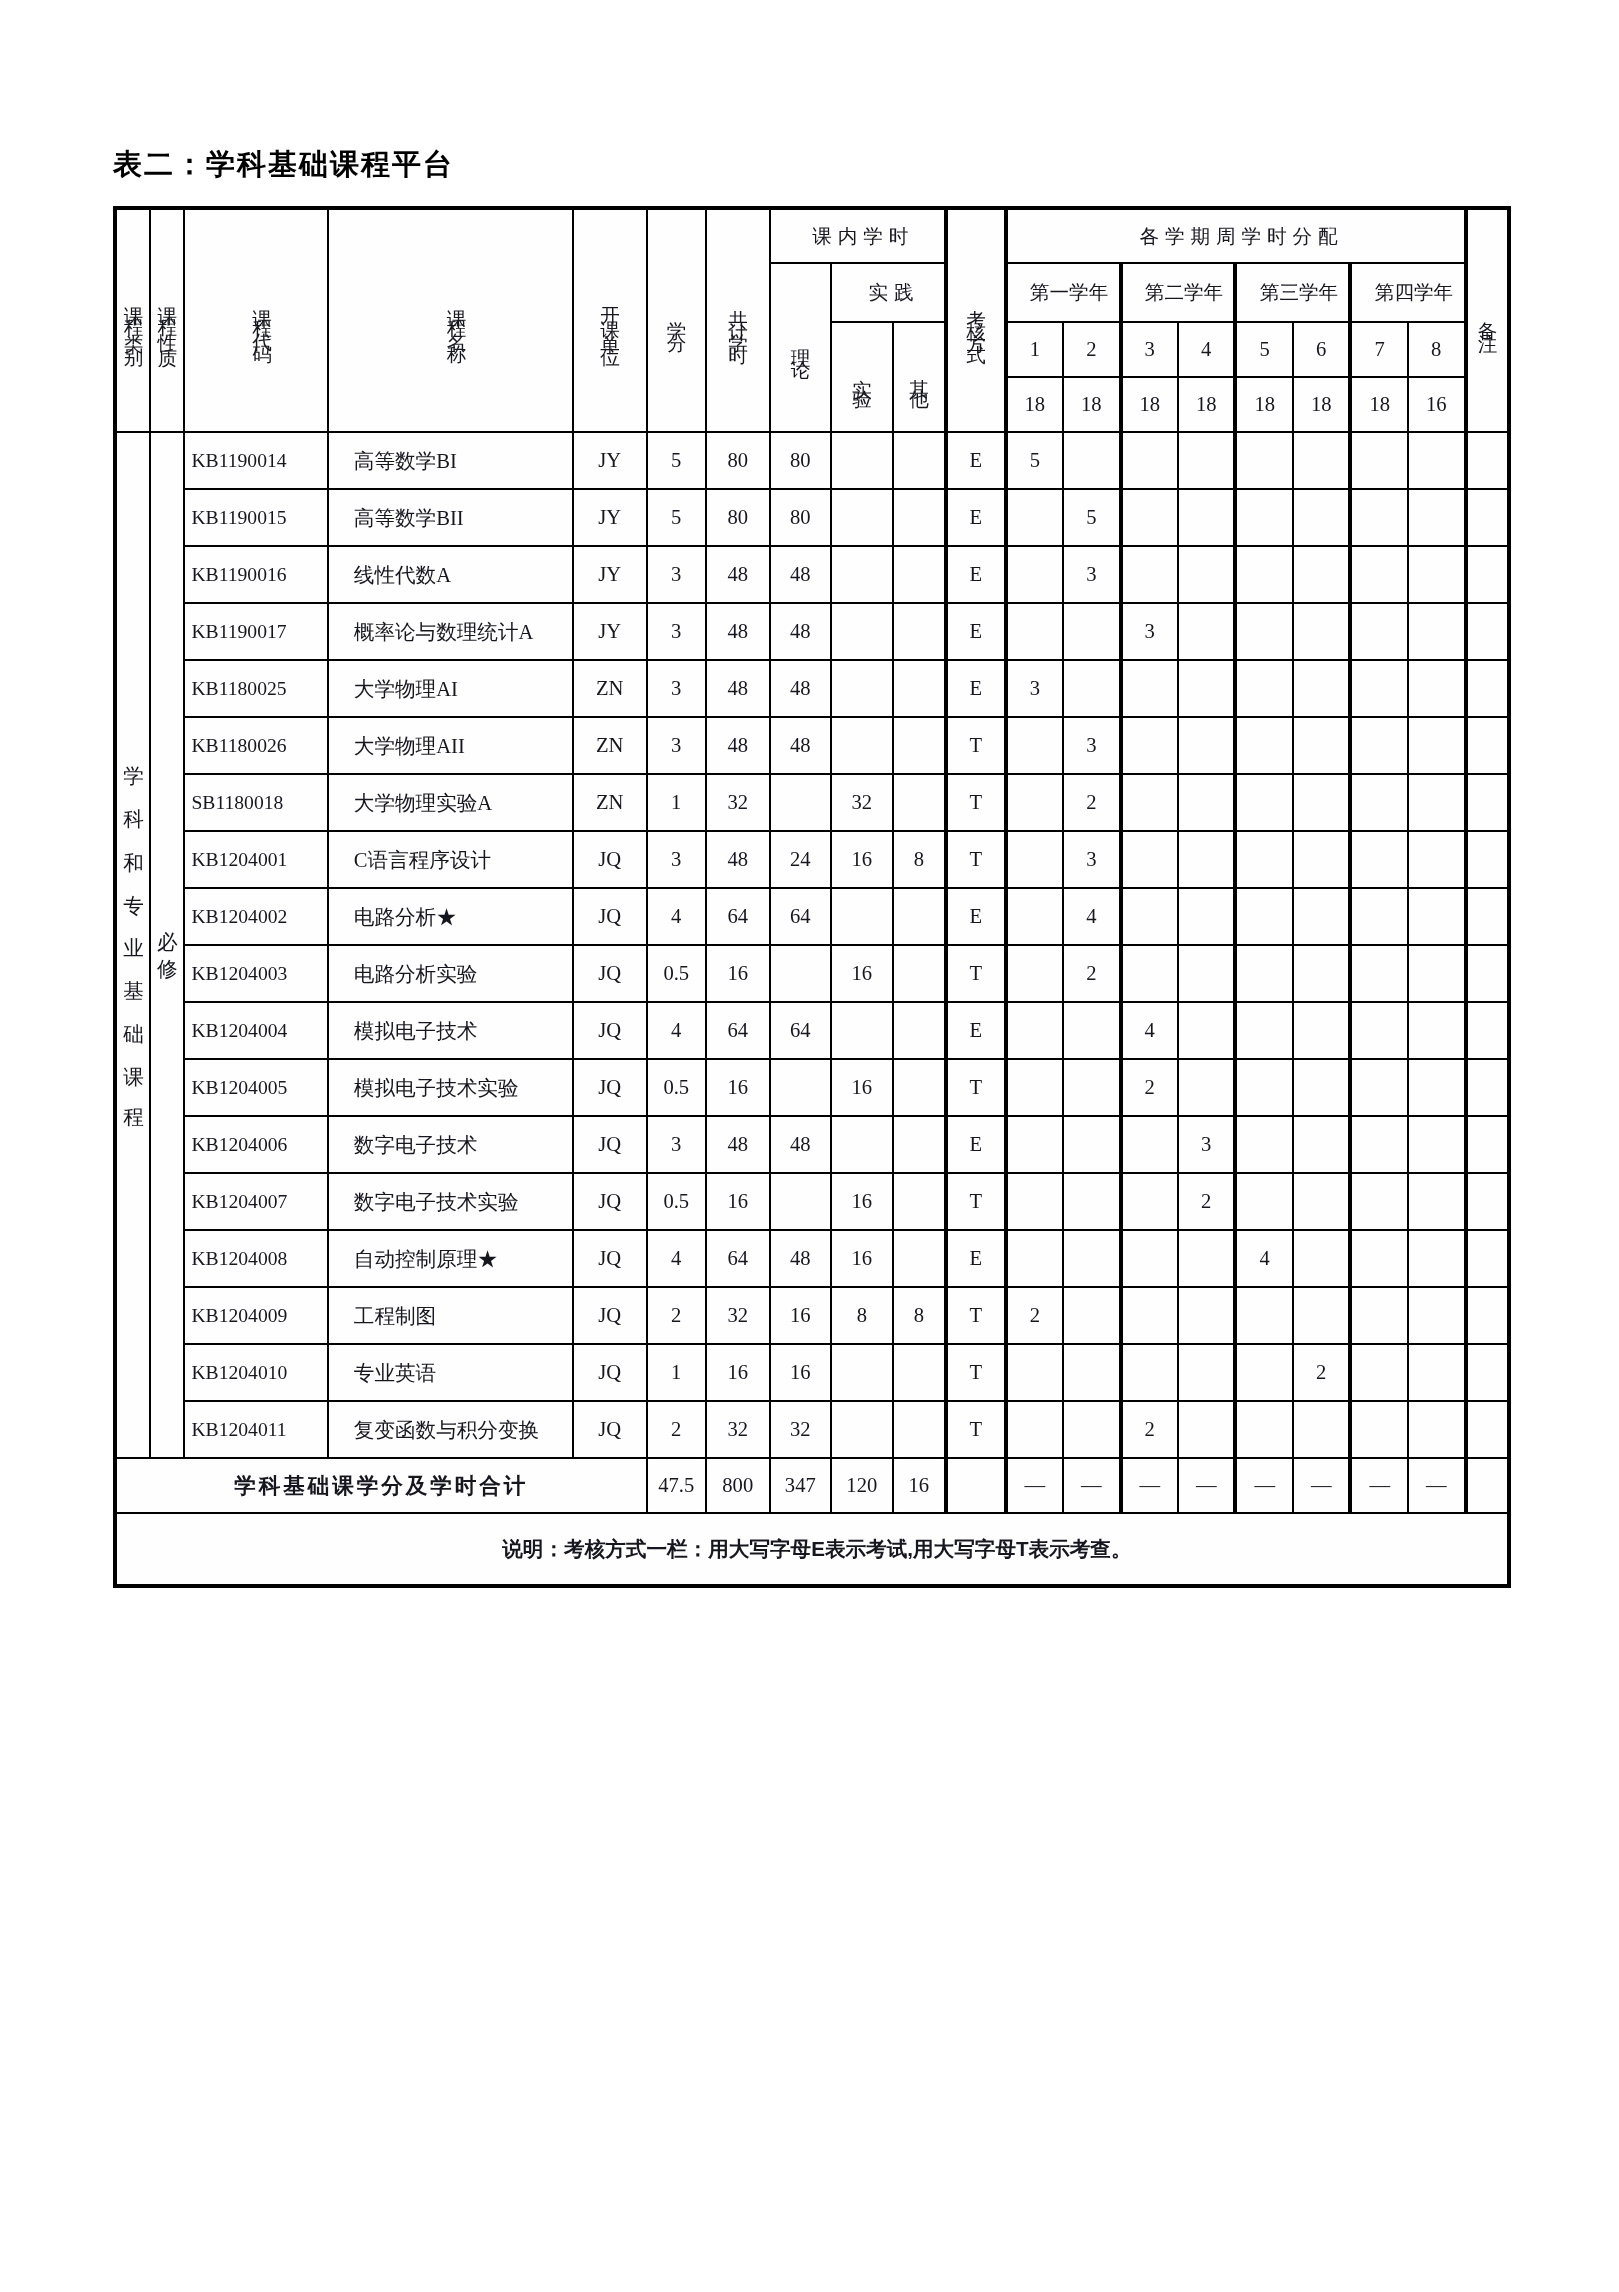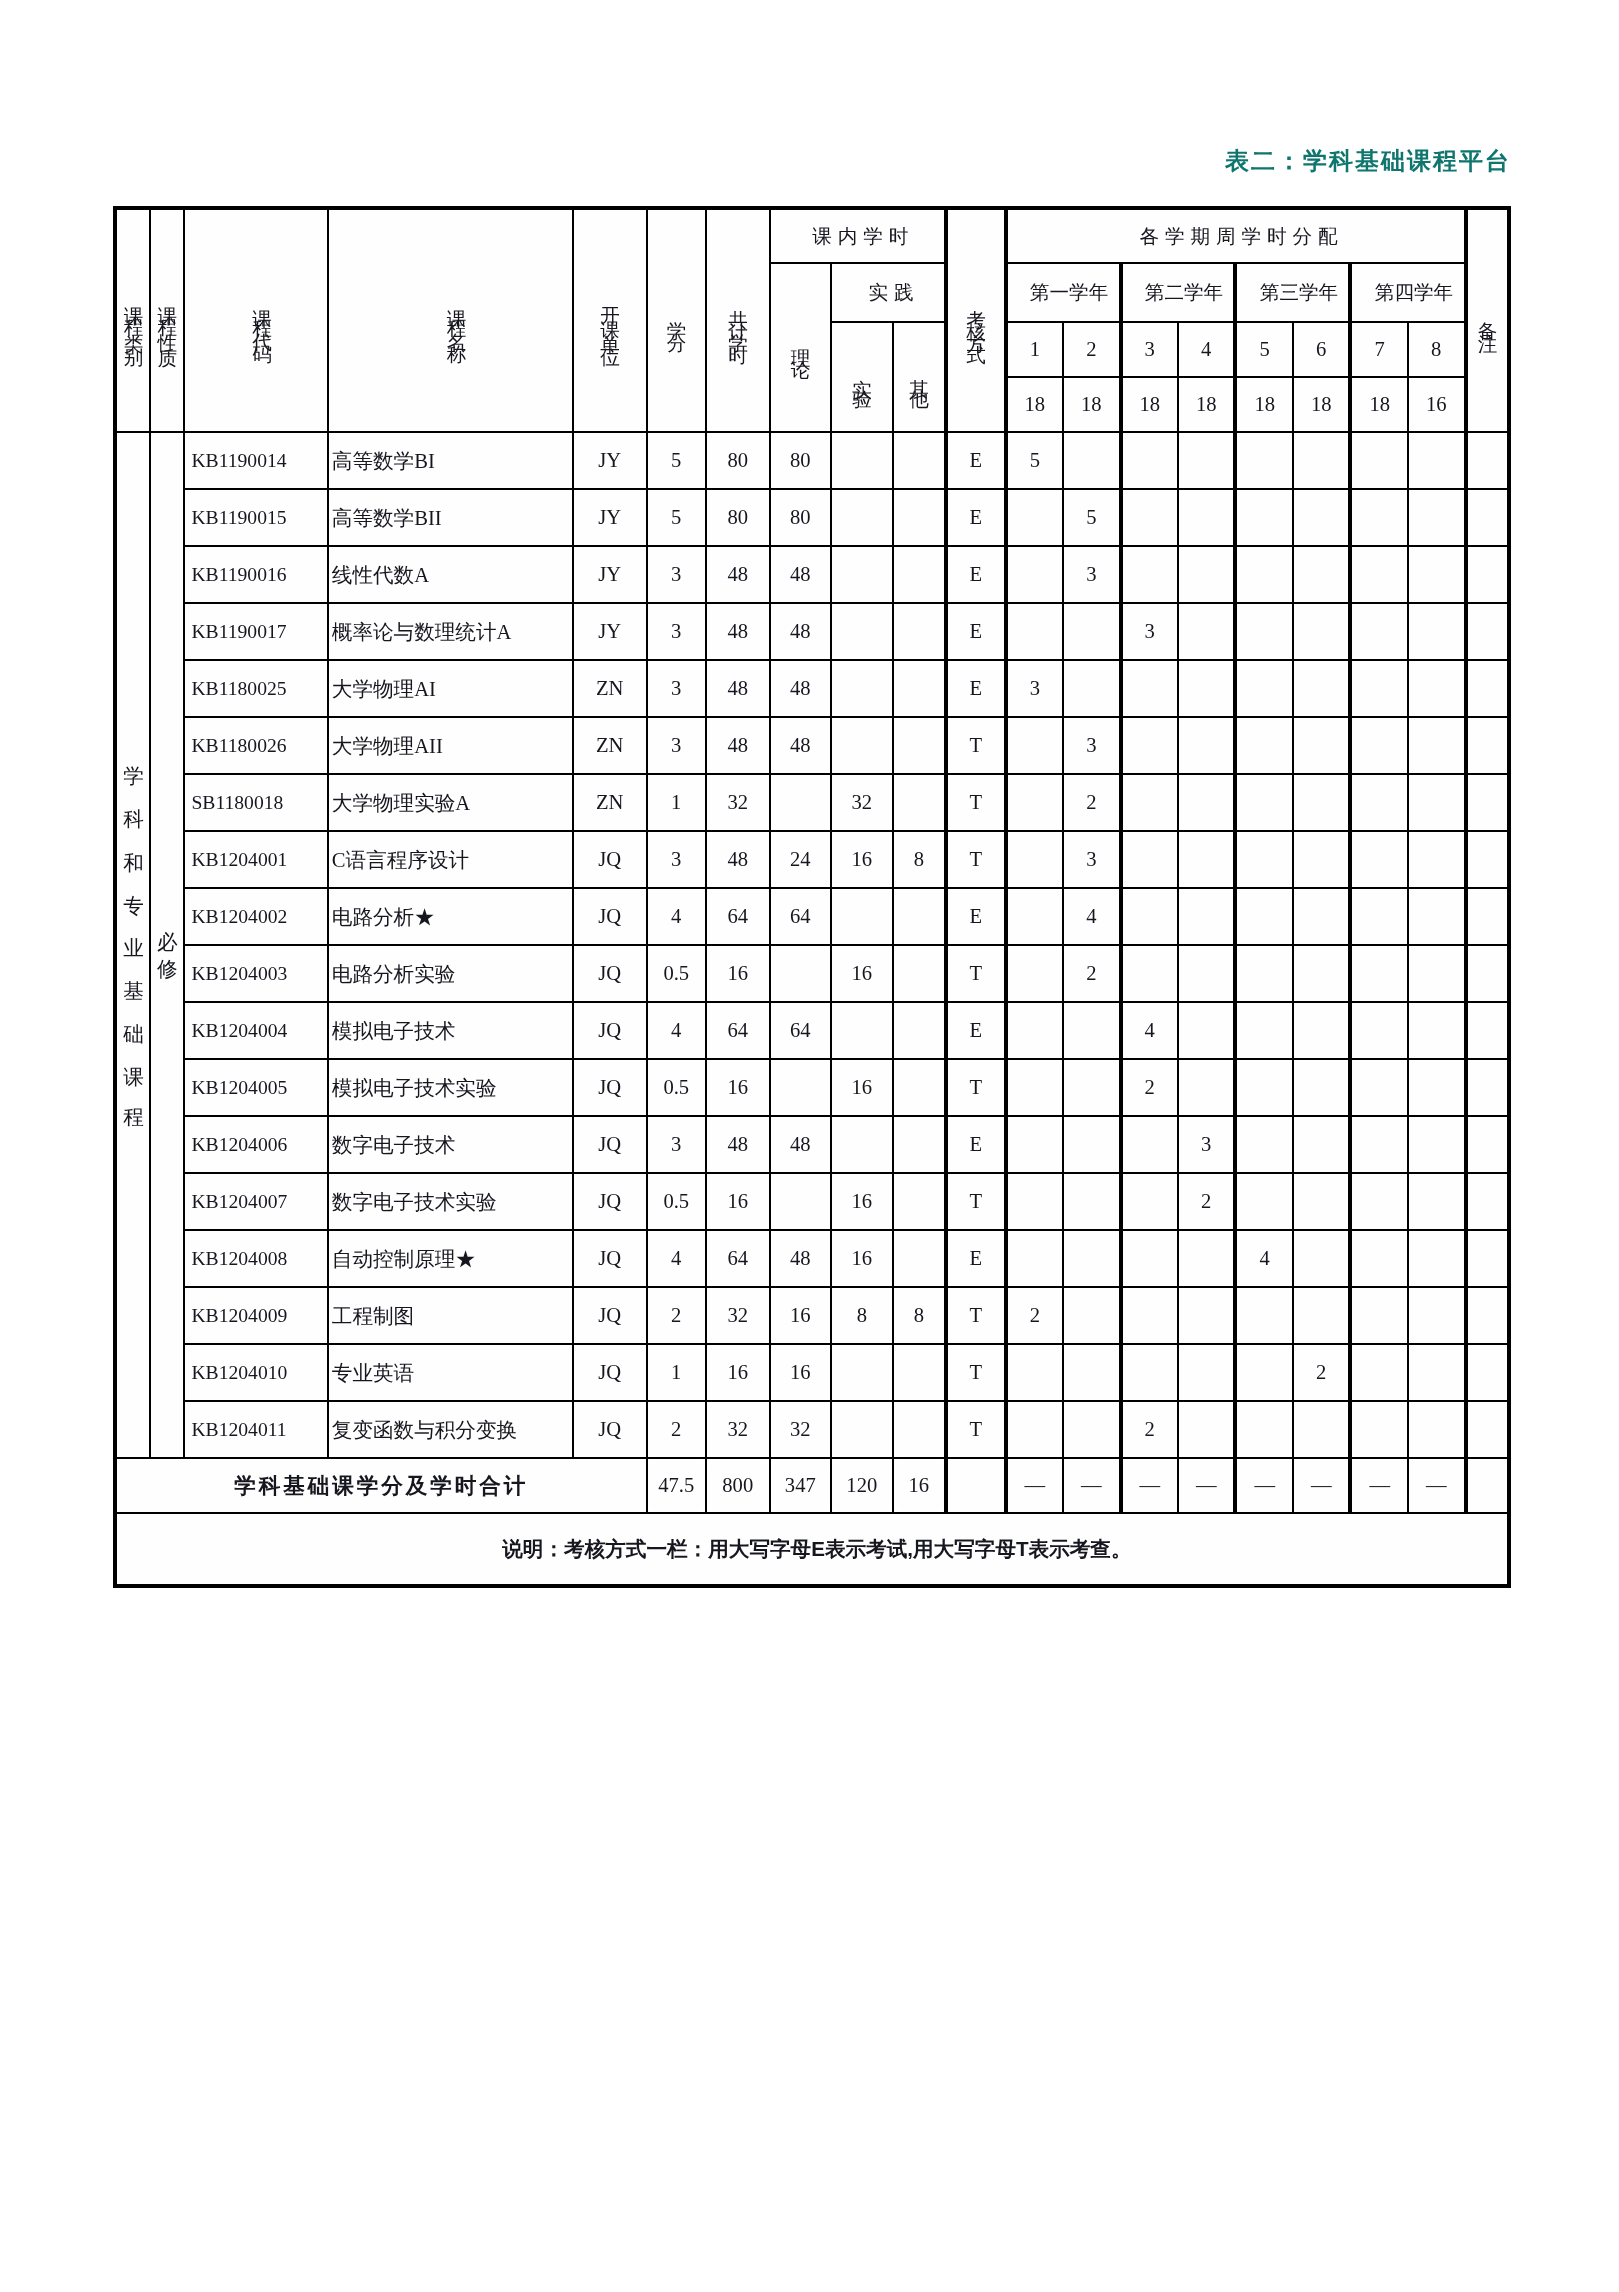--- a/index.html
+++ b/index.html
@@ -6,26 +6,26 @@
   body{
     width:1619px;height:2293px;
     background:#ffffff;
     font-family:"Liberation Serif","DejaVu Serif",serif;
     color:#16161f;
     position:relative;
   }
   .page-title{
     position:absolute;
     left:113px;top:145px;width:1398px;
-    text-align:right;
+    text-align:left;
     font-family:"Liberation Sans","DejaVu Sans",sans-serif;
     font-weight:bold;
-    font-size:24px;
+    font-size:29px;
     letter-spacing:2px;
-    color:#0f766e;
+    color:#000000;
   }
   .tbl-wrap{position:absolute;left:113px;top:206px;}
   table{
     border-collapse:collapse;
     table-layout:fixed;
     width:1398px;
     border:4.9px solid #000;
   }
   td{
     border:2.9px solid #000;
@@ -38,21 +38,21 @@
   }
   tr.hrow1{height:55px;}
   tr.hrow2{height:59px;}
   tr.hrow3{height:55px;}
   tr.hrow4{height:55px;}
   tr.brow{height:57px;}
   tr.srow{height:55px;}
   tr.nrow{height:73px;}
   .tl{border-left:4.9px solid #000;}
   .code{text-align:left;padding-left:6.9px;font-size:19.6px;margin-left:40px;}
-  .name{text-align:left;padding-left:3px;font-size:20.6px;}
+  .name{text-align:left;padding-left:25px;font-size:20.6px;}
   .vert{
     writing-mode:vertical-rl;
     text-orientation:upright;
     display:inline-block;
     line-height:1;
     font-size:19.6px;
   }
   .ls14{letter-spacing:13.7px;}
   .ls12{letter-spacing:11.8px;}
   .hsp{letter-spacing:5.9px;}

